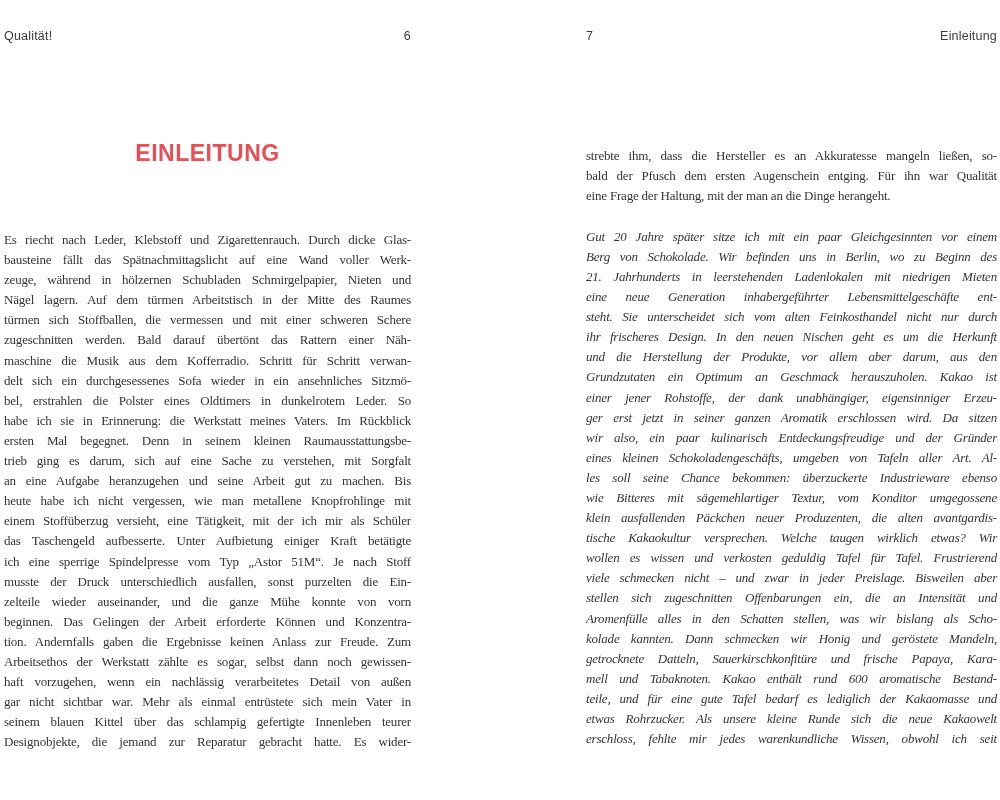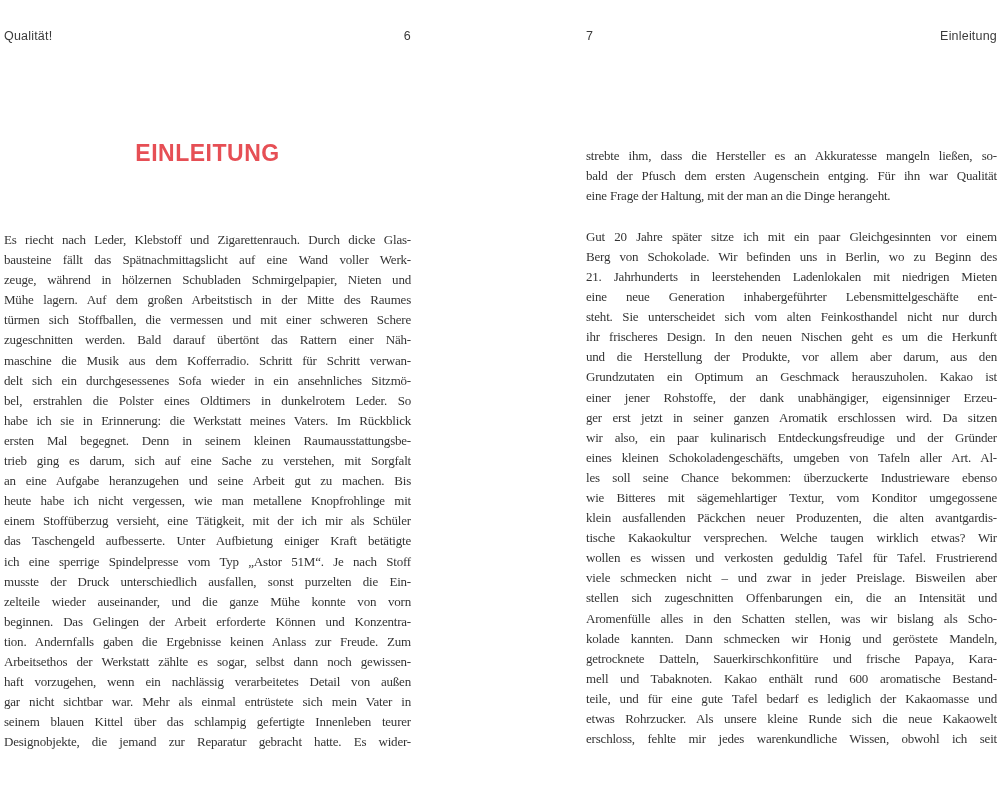--- a/index.html
+++ b/index.html
@@ -59,21 +59,21 @@
     left: 0;
     width: 100%;
     font-size: 13px;
     letter-spacing: -0.2px;
     color: var(--body-color, #343434);
   }
   .page-left  .body-text { top: 230px; }
   .page-right .body-text { top: 146px; }
 
   .para { margin: 0; }
-  .para + .para { margin-top: 20.5px; }
+  .para + .para { margin-top: 20.5px; font-style: italic; }
 
   .tline {
     line-height: 20.1px;
     text-align: justify;
     text-align-last: justify;
   }
   .tline.para-end { text-align-last: left; }
 </style>
 </head>
 <body>
@@ -85,21 +85,21 @@
   <span class="runhead rh-right-num">7</span>
   <span class="runhead rh-right-title">Einleitung</span>
 
   <div class="page page-left">
     <h1 class="chapter-title">EINLEITUNG</h1>
     <div class="body-text">
         <div class="para">
           <div class="tline">Es riecht nach Leder, Klebstoff und Zigarettenrauch. Durch dicke Glas-</div>
           <div class="tline">bausteine fällt das Spätnachmittagslicht auf eine Wand voller Werk-</div>
           <div class="tline">zeuge, während in hölzernen Schubladen Schmirgelpapier, Nieten und</div>
-          <div class="tline">Mühe lagern. Auf dem großen Arbeitstisch in der Mitte des Raumes</div>
+          <div class="tline">Nägel lagern. Auf dem türmen Arbeitstisch in der Mitte des Raumes</div>
           <div class="tline">türmen sich Stoffballen, die vermessen und mit einer schweren Schere</div>
           <div class="tline">zugeschnitten werden. Bald darauf übertönt das Rattern einer Näh-</div>
           <div class="tline">maschine die Musik aus dem Kofferradio. Schritt für Schritt verwan-</div>
           <div class="tline">delt sich ein durchgesessenes Sofa wieder in ein ansehnliches Sitzmö-</div>
           <div class="tline">bel, erstrahlen die Polster eines Oldtimers in dunkelrotem Leder. So</div>
           <div class="tline">habe ich sie in Erinnerung: die Werkstatt meines Vaters. Im Rückblick</div>
           <div class="tline">ersten Mal begegnet. Denn in seinem kleinen Raumausstattungsbe-</div>
           <div class="tline">trieb ging es darum, sich auf eine Sache zu verstehen, mit Sorgfalt</div>
           <div class="tline">an eine Aufgabe heranzugehen und seine Arbeit gut zu machen. Bis</div>
           <div class="tline">heute habe ich nicht vergessen, wie man metallene Knopfrohlinge mit</div>

